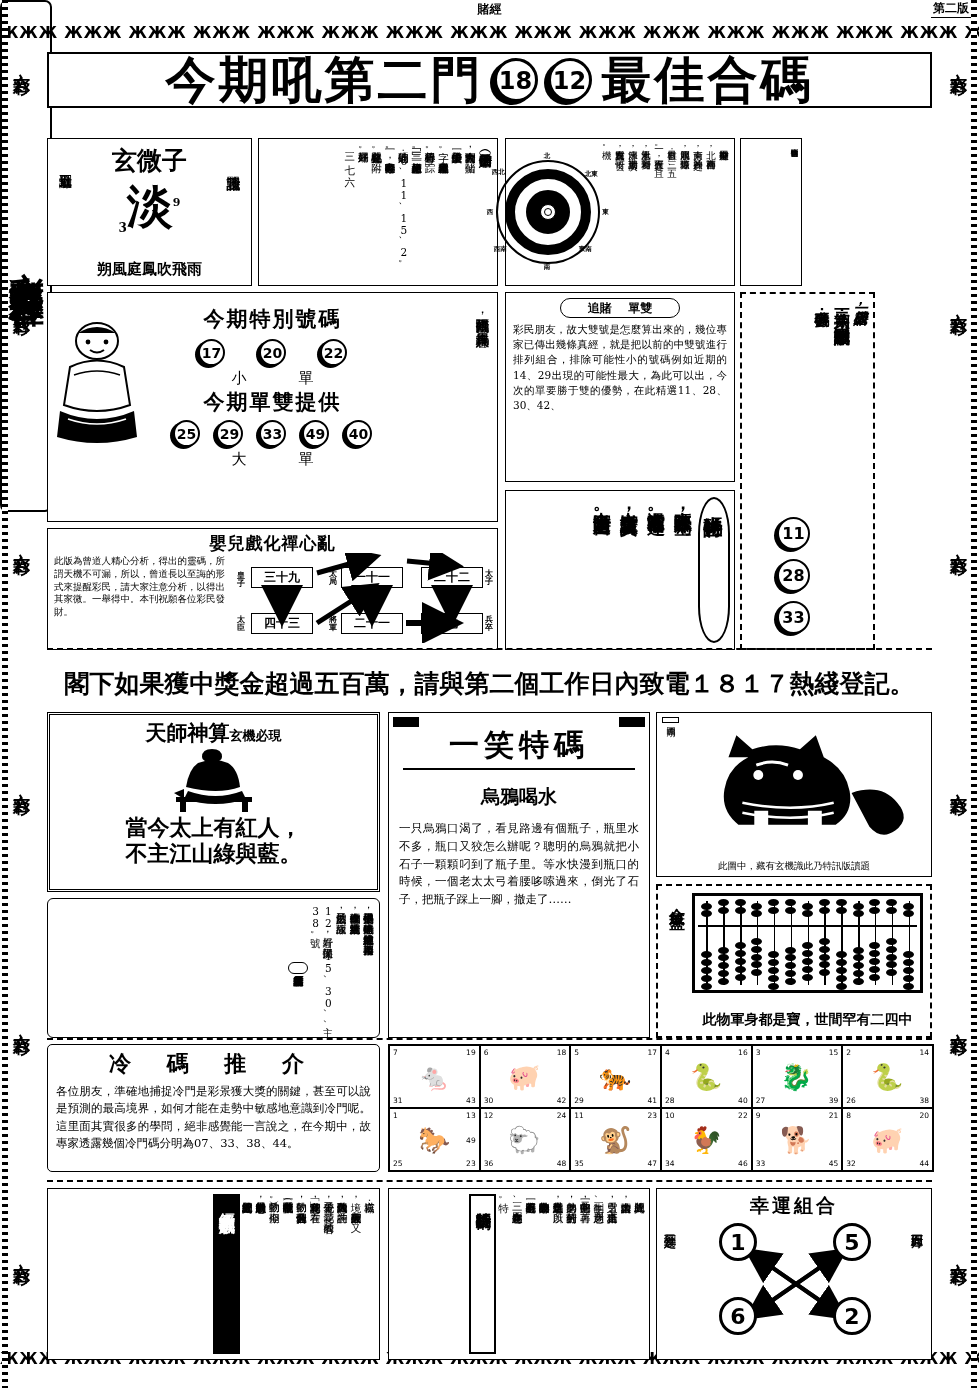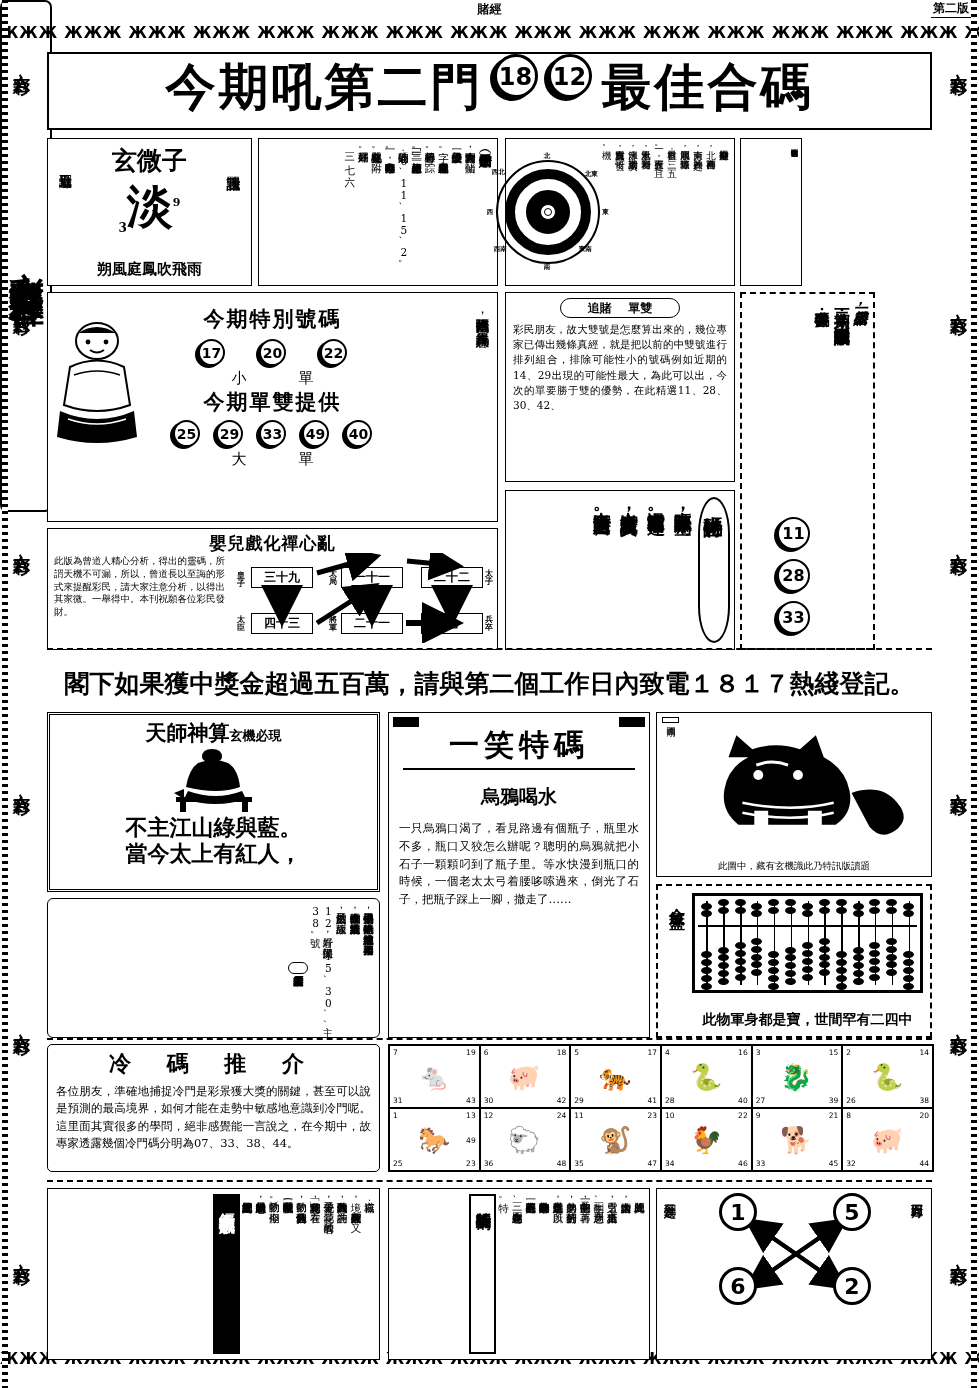--- a/index.html
+++ b/index.html
@@ -52,22 +52,22 @@
      border-bottom:1px solid #000; padding:0 2px; }
 
   
   .box { position:absolute; border:1.6px solid #000; background:#fff; }
   .dashbox { position:absolute; border:2px dashed #000; background:#fff; }
 
   .vt { writing-mode: vertical-rl; text-orientation: upright; }
 
   
   #title-banner {
-    left:47px; top:52px; width:885px; height:78px;
-    display:flex; justify-content:center; gap:10px;
+    left:47px; top:52px; width:885px; height:56px;
+    display:flex; align-items:center; justify-content:center; gap:10px;
     border:2.5px solid #000;
   }
   #title-banner .ttxt {
     font-size:50px; font-weight:bold; letter-spacing:3px;
     font-family:"DejaVu Serif","Liberation Serif",serif;
   }
   .ball {
     display:inline-block; width:44px; height:44px; border-radius:50%;
     border:3px solid #000; background:#fff; color:#000;
     font-size:24px; font-weight:bold; text-align:center; line-height:40px;
@@ -455,22 +455,22 @@
       <svg width="120" height="68" viewBox="0 0 120 68">
         <path d="M58 2 q10 0 10 8 q0 5 -10 5 q-10 0 -10 -5 q0 -8 10 -8z" fill="#000"></path>
         <path d="M44 16 q16 -6 30 0 q10 6 12 24 q-22 8 -54 0 q3 -18 12 -24z" fill="#000"></path>
         <path d="M34 44 q28 10 54 0 l4 8 q-30 10 -62 0z" fill="#000"></path>
         <rect x="22" y="50" width="76" height="5" fill="#000"></rect>
         <rect x="26" y="55" width="6" height="10" fill="#000"></rect>
         <rect x="88" y="55" width="6" height="10" fill="#000"></rect>
         <path d="M20 46 l10 -4 l0 10 z" fill="#000"></path>
       </svg>
     </div>
+    <div class="cplt">當今太上有紅人，</div>
     <div class="cplt">不主江山綠與藍。</div>
-    <div class="cplt">當今太上有紅人，</div>
   </div>
 
   <div class="box" id="panel-leftnotes">
     <div class="vt col">上期提供中得了幾個平碼，雖然未能連中特碼，但總算接近前次的成績，希望今期再接再厲。</div>
     <div class="vt col">今次本欄首個推介碼，見到綫波重拾水準。</div>
     <div class="vt col">自然足刻波了，故緣面。</div>
     <div class="vt col">12看好，同又提供、15、30、主、38號。</div>
     <div class="stamp">原稿特讓方引版</div>
   </div>
 
@@ -729,20 +729,21 @@
     <div class="vt col">弟的之勢，分析到的苦一</div>
     <div class="vt col">點是這個生肖之意，所以</div>
     <div class="vt col">動物大的有時無計小心中</div>
     <div class="vt col">看出的這真有一毛不得</div>
     <div class="vt col">三、四句之意為生肖在</div>
     <div class="vt col">特。</div>
     <div class="badge">特碼詩剖析版</div>
   </div>
 
   <div class="box" id="panel-lucky">
+    <div class="lh">幸運組合</div>
     <div class="lwrap">
       <div class="vt lside l">三二之列定發狂</div>
       <div class="vt lside r">三思而行四方面</div>
       <svg style="position:absolute;left:60px;top:10px;width:156px;height:108px" viewBox="0 0 156 108">
         <defs>
             <marker id="la" markerWidth="9" markerHeight="9" refX="5" refY="4.5" orient="auto">
           <path d="M0,0 L9,4.5 L0,9 z" fill="#000"></path>
             </marker>
           </defs>
         <line x1="40" y1="28" x2="118" y2="82" stroke="#000" stroke-width="4" marker-end="url(#la)"></line>

